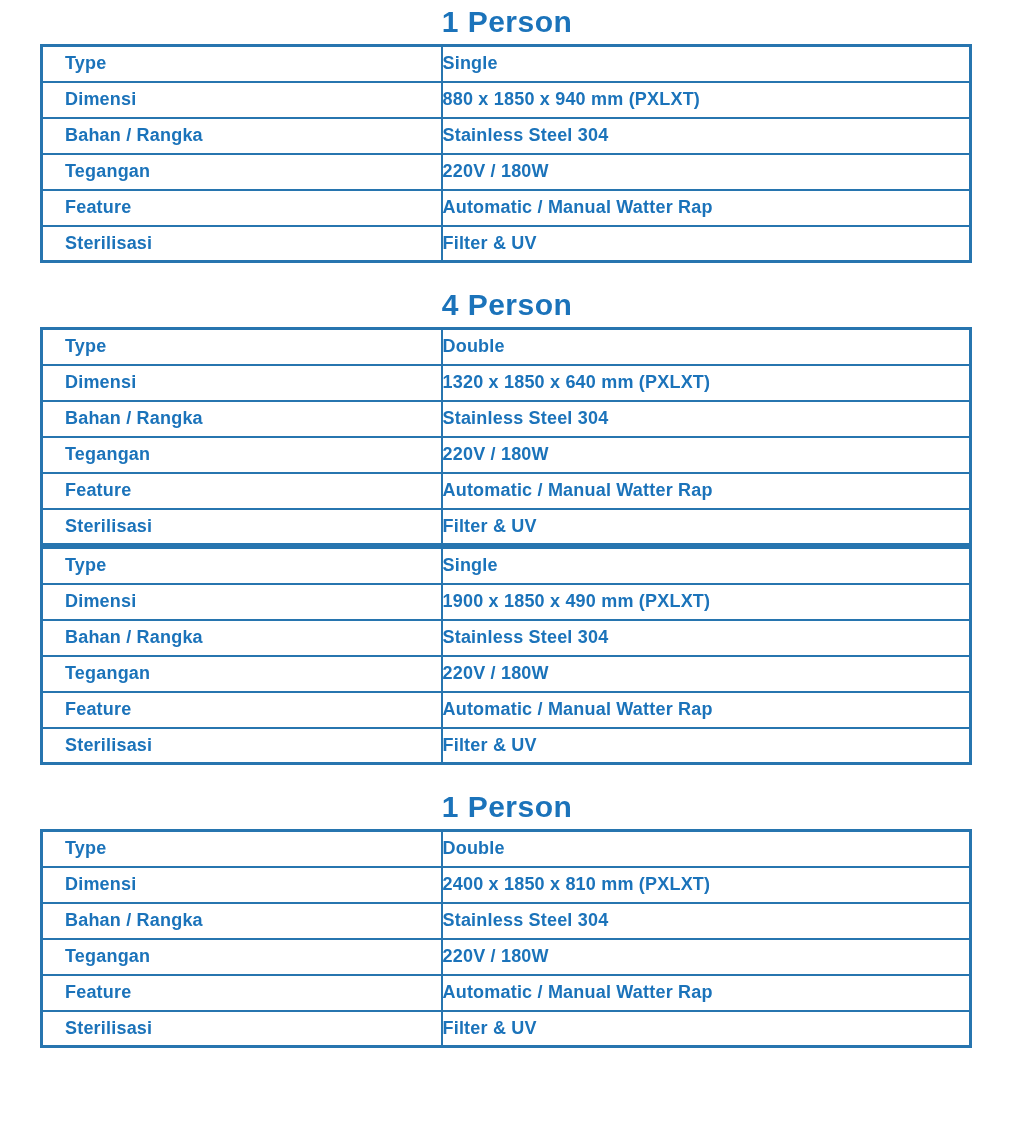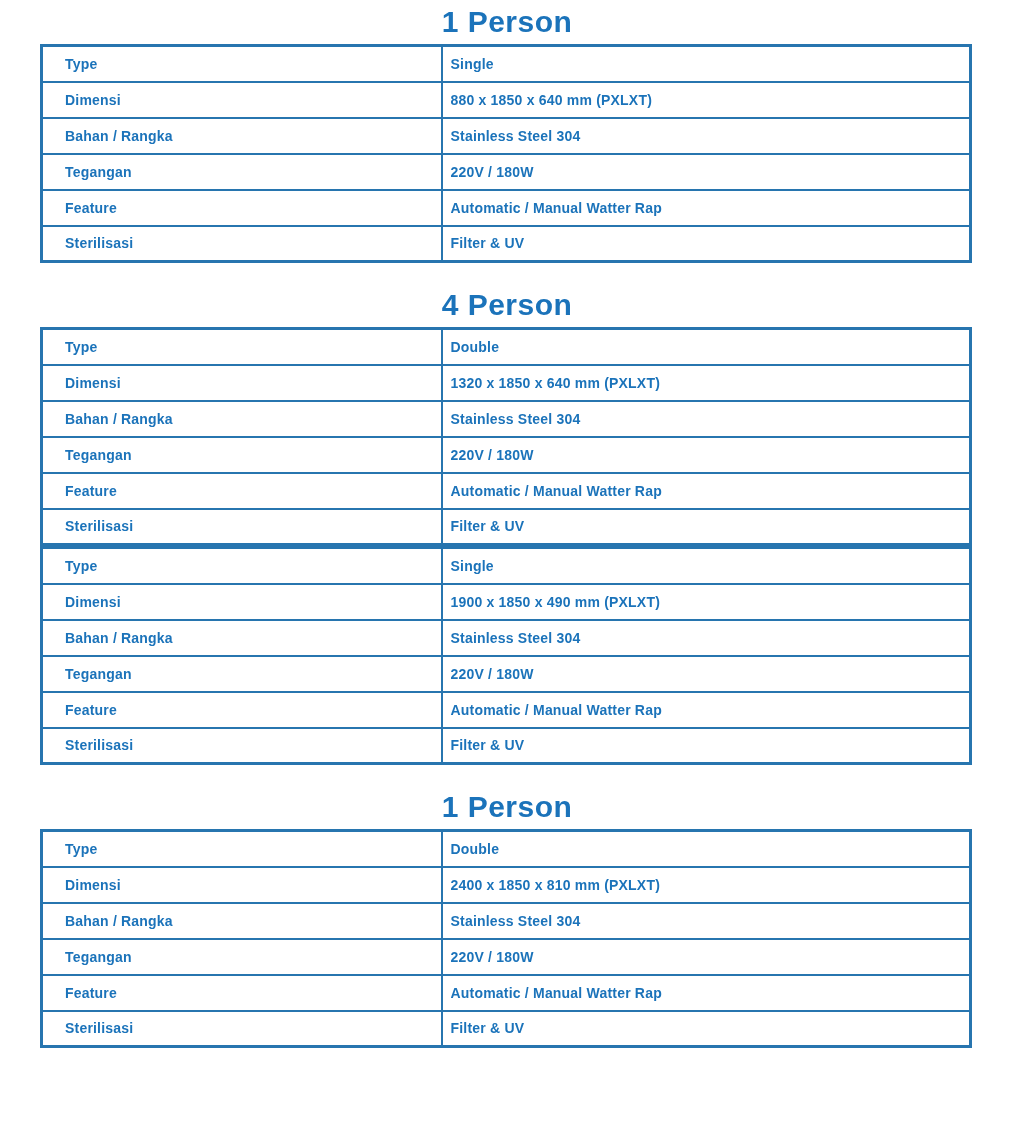--- a/index.html
+++ b/index.html
@@ -34,48 +34,48 @@
     table-layout:fixed;
     margin-left:40px;
     width:932px;
     border:3px solid var(--accent-border);
   }
   table.spec-table td{
     border:2px solid var(--accent-border);
     height:36px;
     vertical-align:middle;
     color:var(--accent-text);
-    font-size:14px;
+    font-size:18px;
     font-weight:700;
     letter-spacing:0.2px;
     white-space:nowrap;
     overflow:hidden;
   }
   td.label-cell{
     width:400px;
     padding-left:22px;
   }
   td.value-cell{
-    padding-left:8px;
+    padding-left:0;
   }
 </style>
 </head>
 <body>
 
 <div class="section">
   <h2 class="section-title">1 Person</h2>
   <table class="spec-table">
     <tbody>
       <tr>
         <td class="label-cell">Type</td>
         <td class="value-cell">Single</td>
       </tr>
       <tr>
         <td class="label-cell">Dimensi</td>
-        <td class="value-cell">880 x 1850 x 640 mm (PXLXT)</td>
+        <td class="value-cell">880 x 1850 x 940 mm (PXLXT)</td>
       </tr>
       <tr>
         <td class="label-cell">Bahan / Rangka</td>
         <td class="value-cell">Stainless Steel 304</td>
       </tr>
       <tr>
         <td class="label-cell">Tegangan</td>
         <td class="value-cell">220V / 180W</td>
       </tr>
       <tr>

